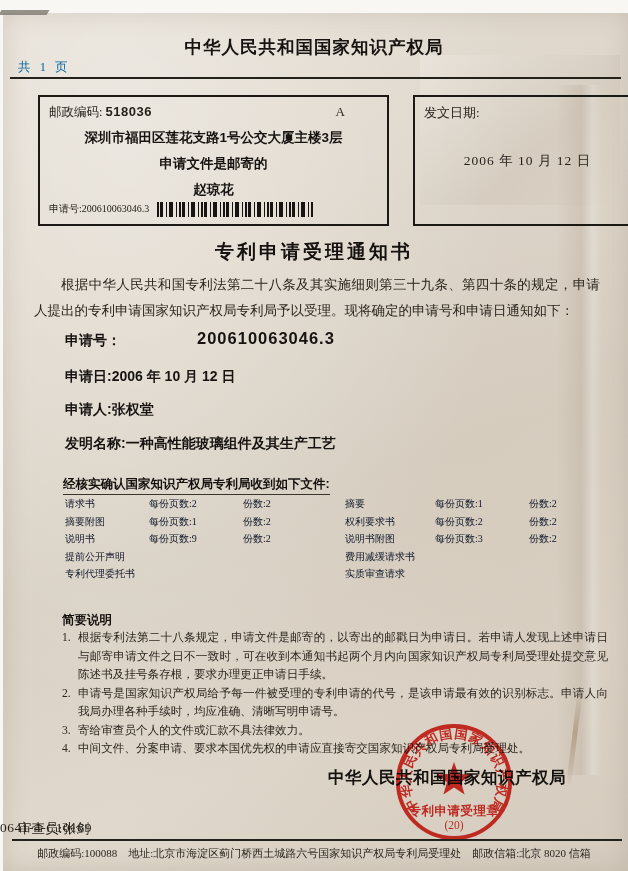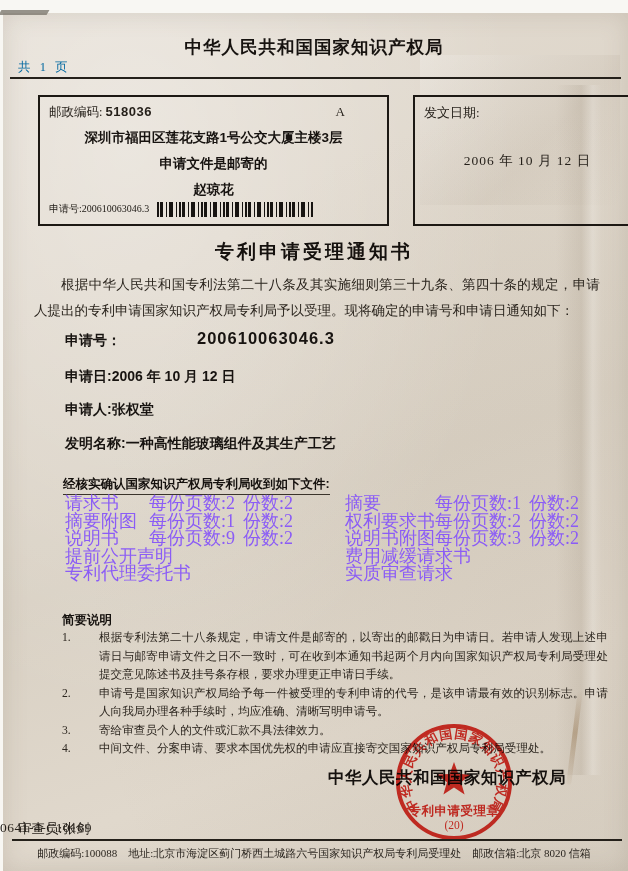--- a/index.html
+++ b/index.html
@@ -59,34 +59,34 @@
 
   .field{position:absolute;left:65px;font-weight:bold;color:#171310;}
   .field-appno{top:332px;font-size:14px;}
   .field-appno .big-no{position:absolute;left:132px;top:-3px;font-size:16.5px;letter-spacing:1px;white-space:nowrap;}
   .field-date{top:368px;font-size:14px;}
   .field-applicant{top:401px;font-size:14px;}
   .field-invention{top:435px;font-size:14px;}
 
   .docs-header{position:absolute;left:63px;top:476px;font-size:12.5px;font-weight:bold;color:#15110e;
     border-bottom:1.5px solid #3a342b;padding-bottom:1px;}
-  .doc-col{position:absolute;top:495px;font-size:18px;color:#8b5cf6;}
+  .doc-col{position:absolute;top:495px;font-size:10px;color:#0f172a;}
   .doc-col-left{left:65px;width:272px;}
   .doc-col-right{left:345px;width:258px;}
   .doc-row{display:flex;height:17.5px;line-height:17.5px;white-space:nowrap;}
   .doc-name{width:84px;}
   .doc-col-right .doc-name{width:90px;}
   .doc-pages{width:94px;}
   .doc-copies{flex:1;}
 
   .notes-header{position:absolute;left:62px;top:612px;font-size:12.5px;font-weight:bold;color:#15110e;}
   .notes-list{position:absolute;left:62px;top:629px;width:546px;font-size:11.6px;line-height:18.5px;color:#2c261f;}
   .note-item{display:flex;}
   .note-no{width:14px;flex:0 0 14px;}
-  .note-text{flex:1;margin-left:23px;text-align:justify;}
+  .note-text{flex:1;margin-left:2px;text-align:justify;}
 
   .signature{position:absolute;left:328px;top:767px;font-weight:bold;font-size:16.5px;letter-spacing:.5px;color:#15110e;}
 
   .stamp{position:absolute;left:392px;top:720px;width:124px;height:124px;
     mix-blend-mode:multiply;opacity:.93;}
 
   .examiner{position:absolute;left:18px;top:820px;font-size:13.5px;color:#241f19;}
   .doc-code{position:absolute;left:0;right:20px;top:820px;text-align:left;font-size:13.5px;letter-spacing:.5px;color:#241f19;}
   .rule-bottom{position:absolute;left:12px;top:839px;width:610px;height:1.8px;background:#24201a;}
   .footer-line{position:absolute;left:0;right:0;top:846px;text-align:center;font-size:11px;color:#2b2620;}

